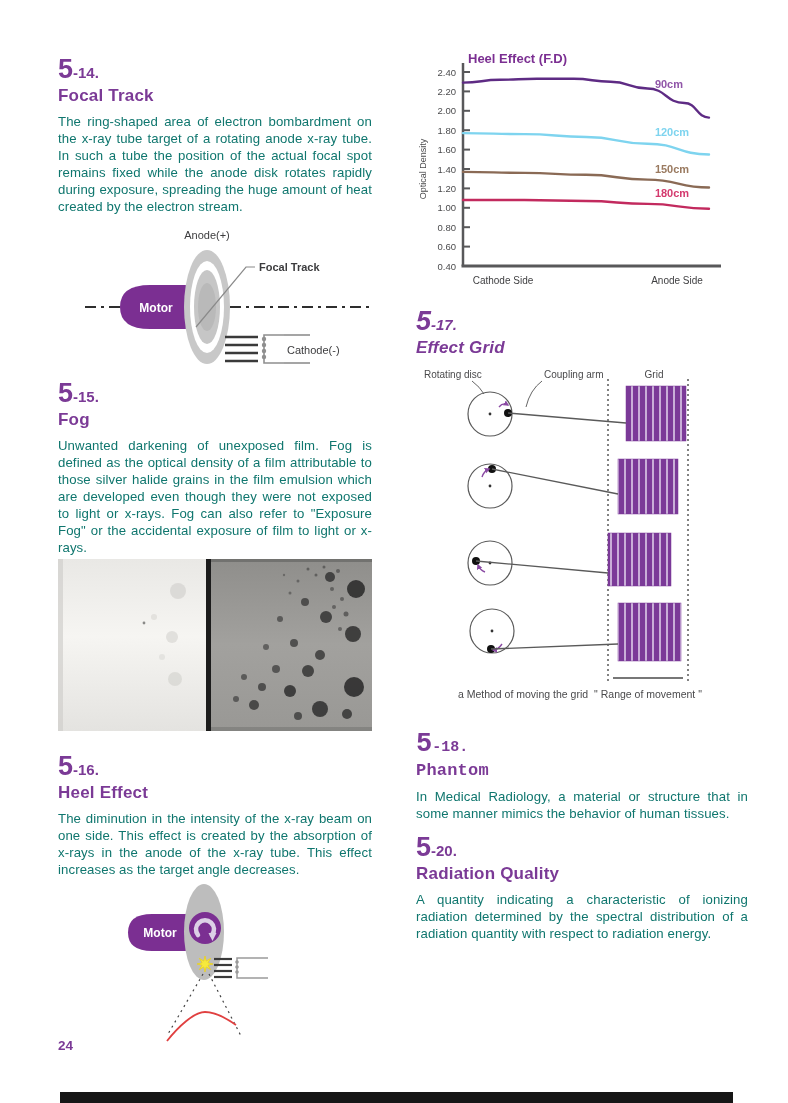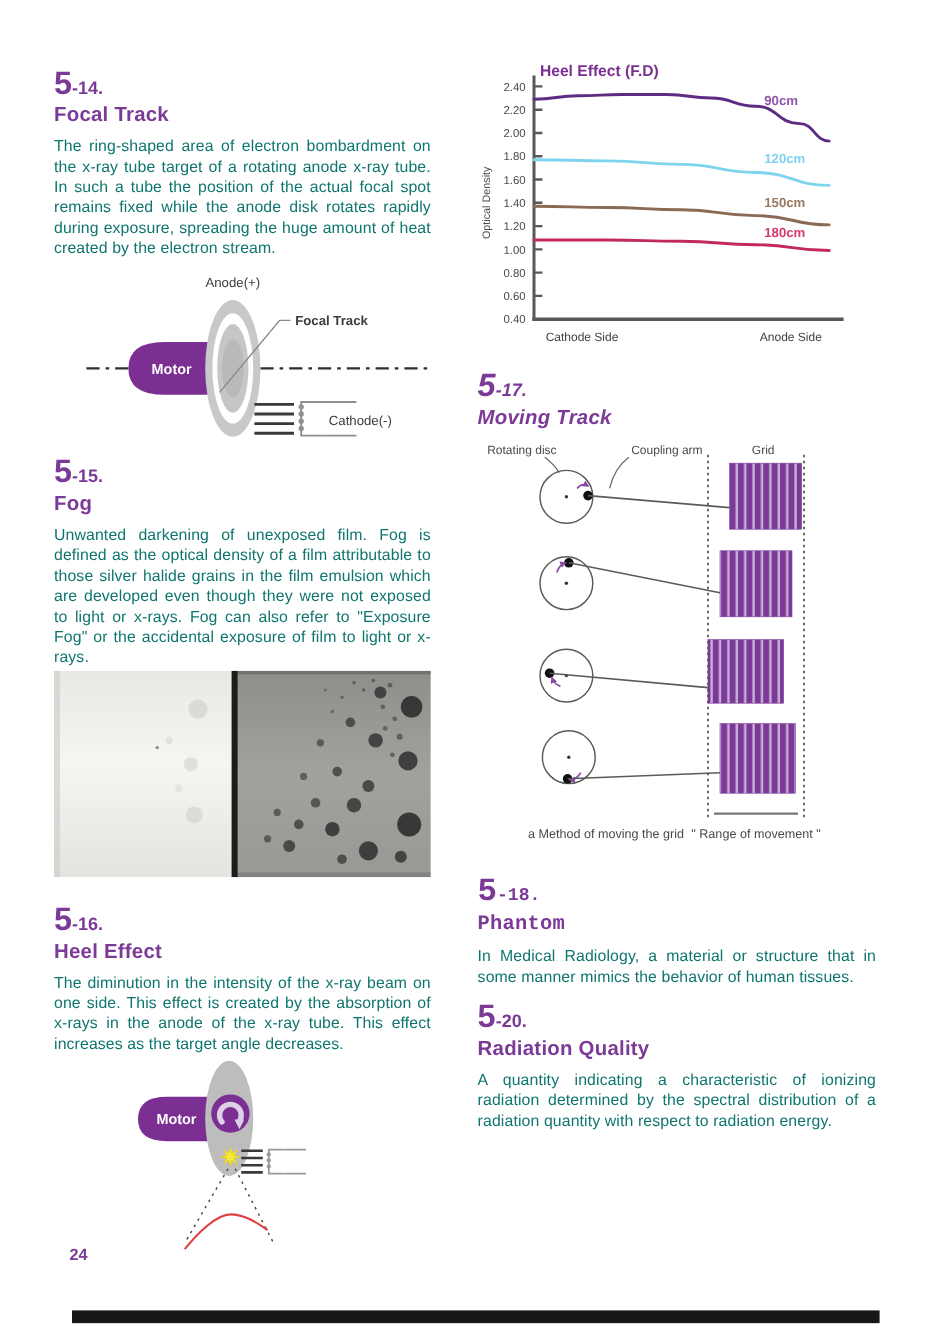--- a/index.html
+++ b/index.html
@@ -1,20 +1,20 @@
 <!DOCTYPE html>
 <html><head>
 <meta charset="utf-8">
 <style>
   html,body{margin:0;padding:0;background:#ffffff;}
   .page{position:relative;width:788px;height:1103px;background:#fff;overflow:hidden;
         font-family:"Liberation Sans",sans-serif;}
   .col{position:absolute;}
-  .col-left{left:45px;top:56px;width:314px;}
-  .col-right{left:398px;top:50px;width:332px;}
+  .col-left{left:58px;top:56px;width:314px;}
+  .col-right{left:416px;top:50px;width:332px;}
 
   .entry-head{line-height:1;}
   .num-big{font-size:27px;font-weight:700;color:#7b3a96;}
   .num-small{font-size:15px;font-weight:700;color:#7b3a96;}
   .entry-title{font-size:17px;font-weight:700;color:#7b3a96;margin-top:4px;letter-spacing:.2px;}
   .entry-body{margin:9px 0 0 0;font-size:13.2px;line-height:17px;color:#0f766e;
               text-align:justify;letter-spacing:.1px;}
 
   .mt8{margin-top:8px;} .mt14{margin-top:14px;} .mt16{margin-top:16px;font-style:italic;}
   .mt22{margin-top:22px;} .mt6{margin-top:6px;} .mt10{margin-top:10px;} .mt12{margin-top:12px;}
@@ -243,21 +243,21 @@
         <path d="M47,121.90999999999998 C77.75,121.90999999999998 77.75,122.87999999999998 108.5,122.87999999999998 C139.25,122.87999999999998 139.25,124.81999999999998 170,124.81999999999998 C200.75,124.81999999999998 200.75,129.67 231.5,129.67 C262.25,129.67 262.25,137.43 293,137.43" fill="none" stroke="#8a6a55" stroke-width="2.4" stroke-linecap="round"></path>
         <text x="238.88" y="122.87999999999998" fill="#9a7a60" class="c-slabel">150cm</text>
         <path d="M47,150.04 C77.75,150.04 77.75,150.04 108.5,150.04 C139.25,150.04 139.25,151.01 170,151.01 C200.75,151.01 200.75,153.92 231.5,153.92 C262.25,153.92 262.25,158.76999999999998 293,158.76999999999998" fill="none" stroke="#c22a5e" stroke-width="2.4" stroke-linecap="round"></path>
         <text x="238.88" y="147.13" fill="#d43a6e" class="c-slabel">180cm</text>
         <text x="87" y="234" class="c-xlab" text-anchor="middle">Cathode Side</text>
         <text x="261.02" y="234" class="c-xlab" text-anchor="middle">Anode Side</text>
       </svg>
 
     <div class="entry-head mt16">
       <span class="num-big">5</span><span class="num-small">-17.</span>
-      <div class="entry-title">Moving Track</div>
+      <div class="entry-title">Effect Grid</div>
     </div>
 
     <svg class="mt10" width="330" height="345" viewBox="0 0 330 345">
       <defs>
         <pattern id="gstripe" width="7" height="8" patternUnits="userSpaceOnUse">
           <rect width="7" height="8" fill="#c9aed8"></rect>
           <rect width="5" height="8" fill="#7b3a98"></rect>
         </pattern>
         <marker id="pArr" markerWidth="5" markerHeight="5" refX="3" refY="2" orient="auto">
           <path d="M0,0 L4,2 L0,4 Z" fill="#8a4aa3"></path>

